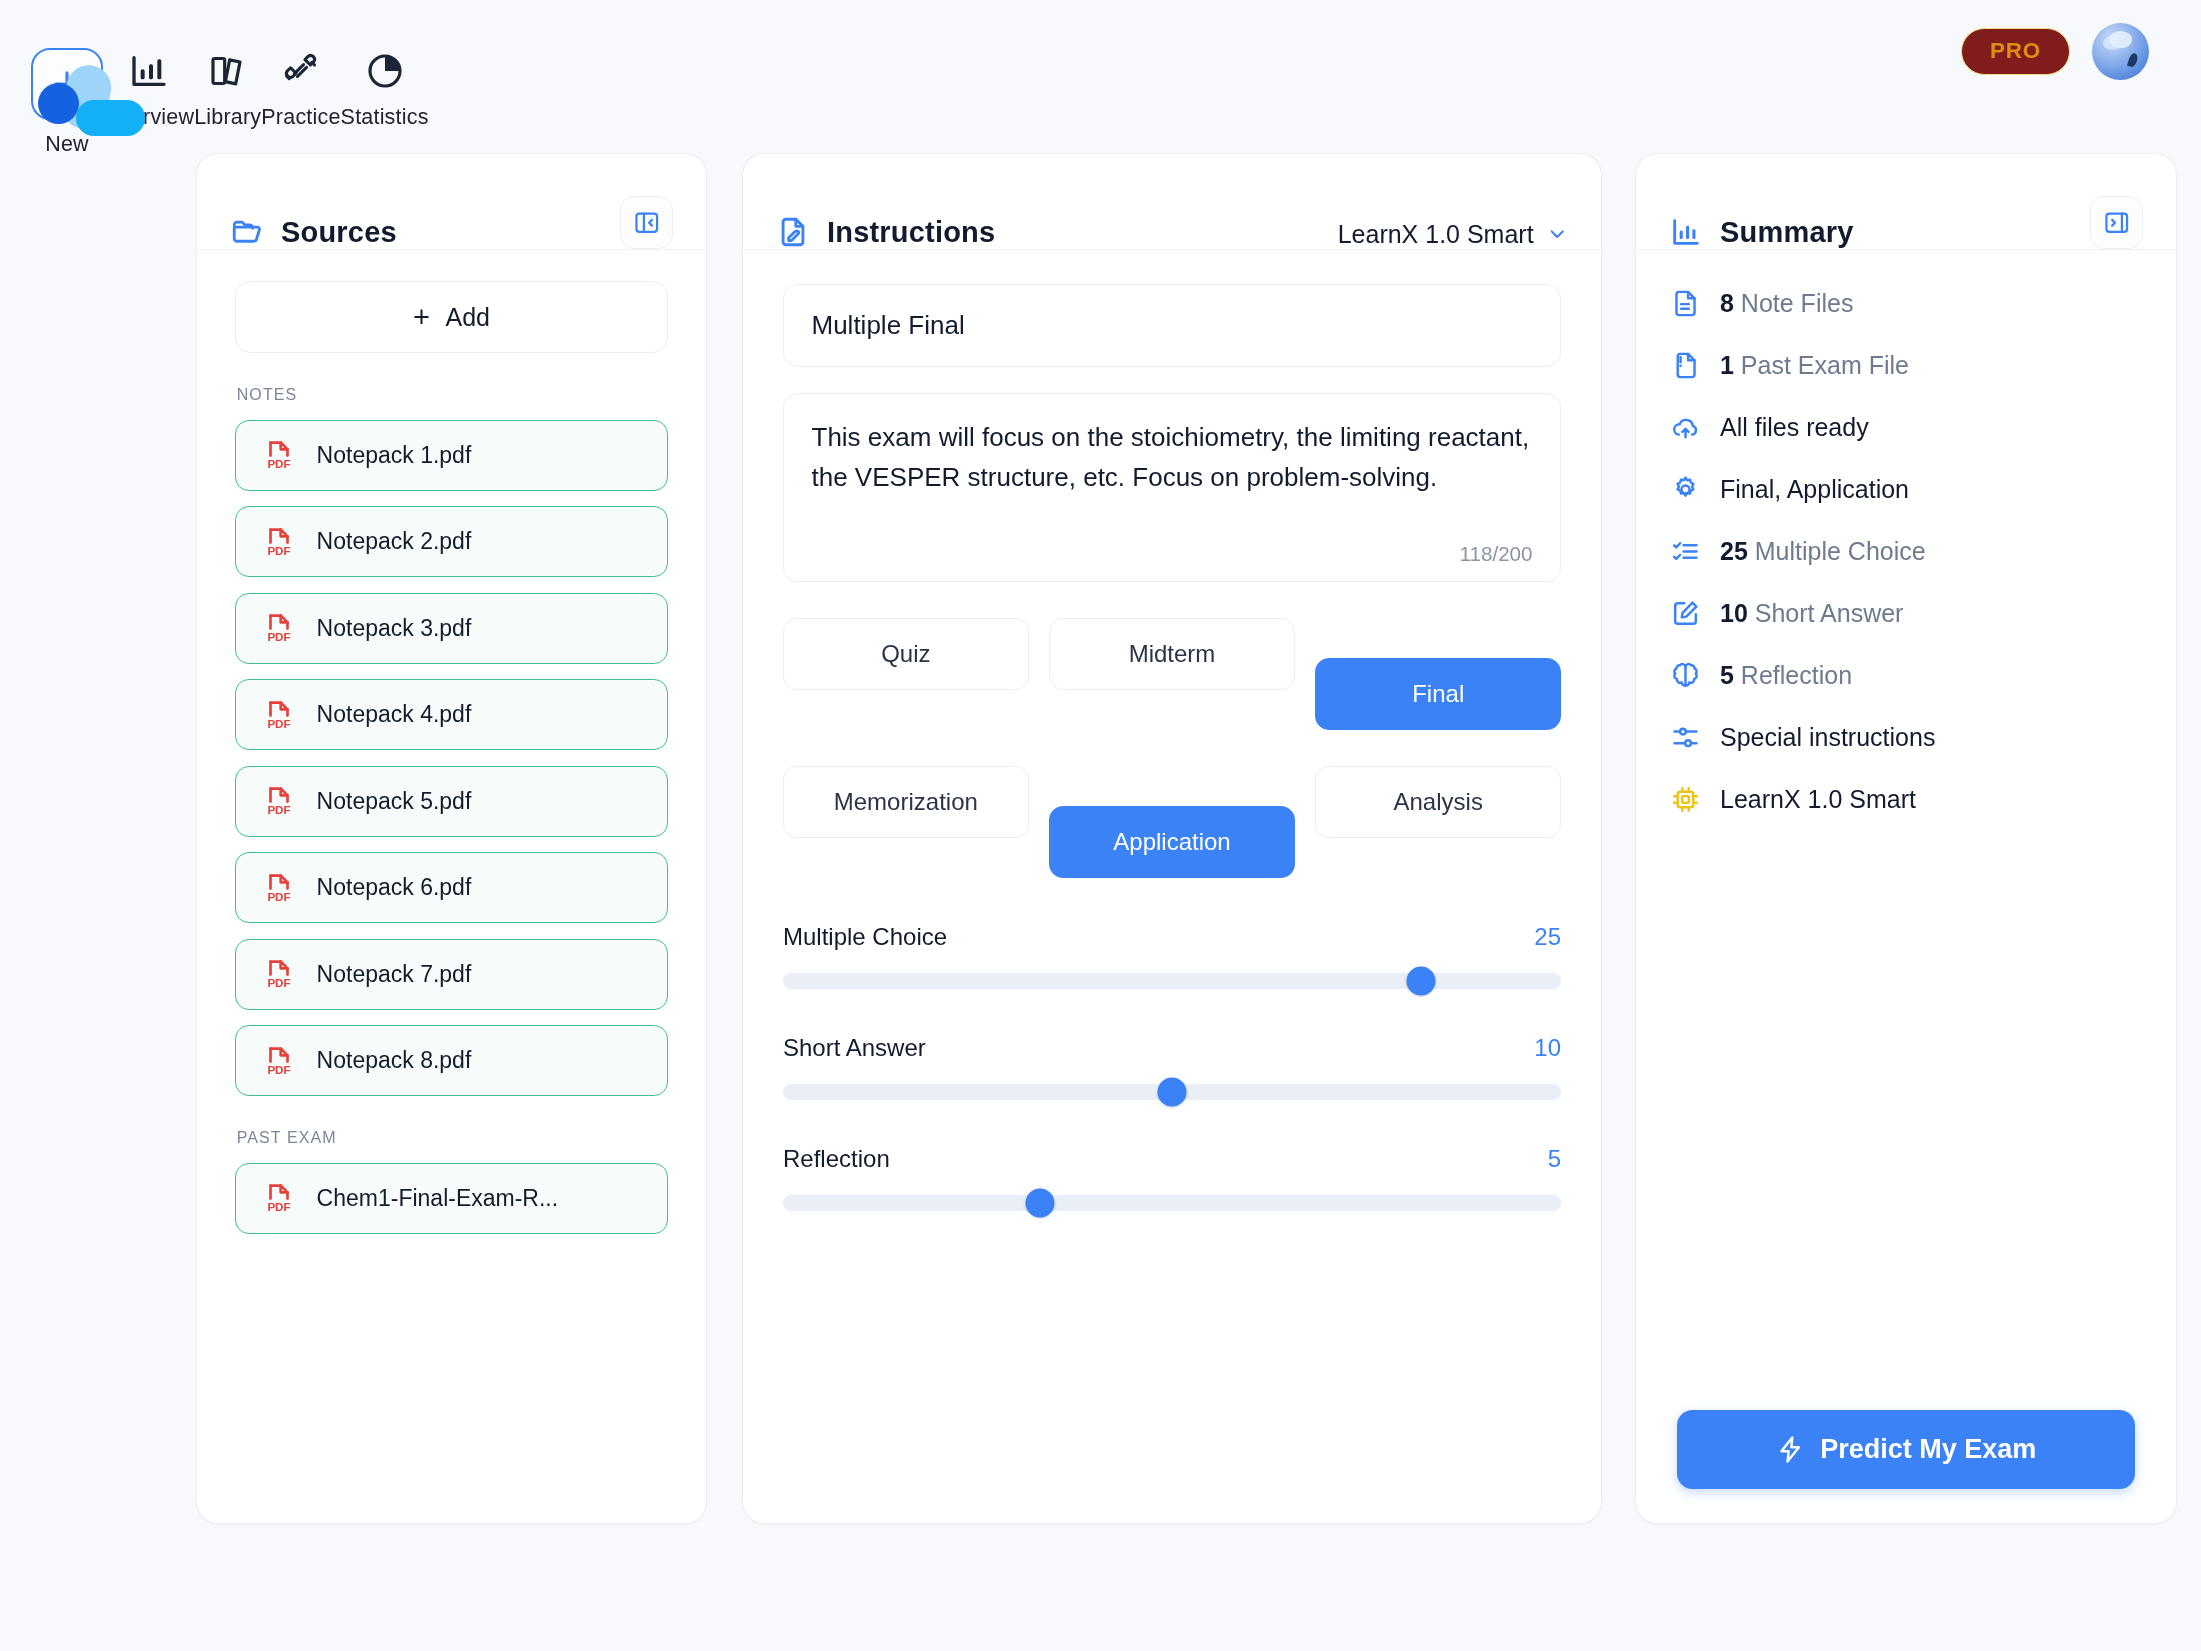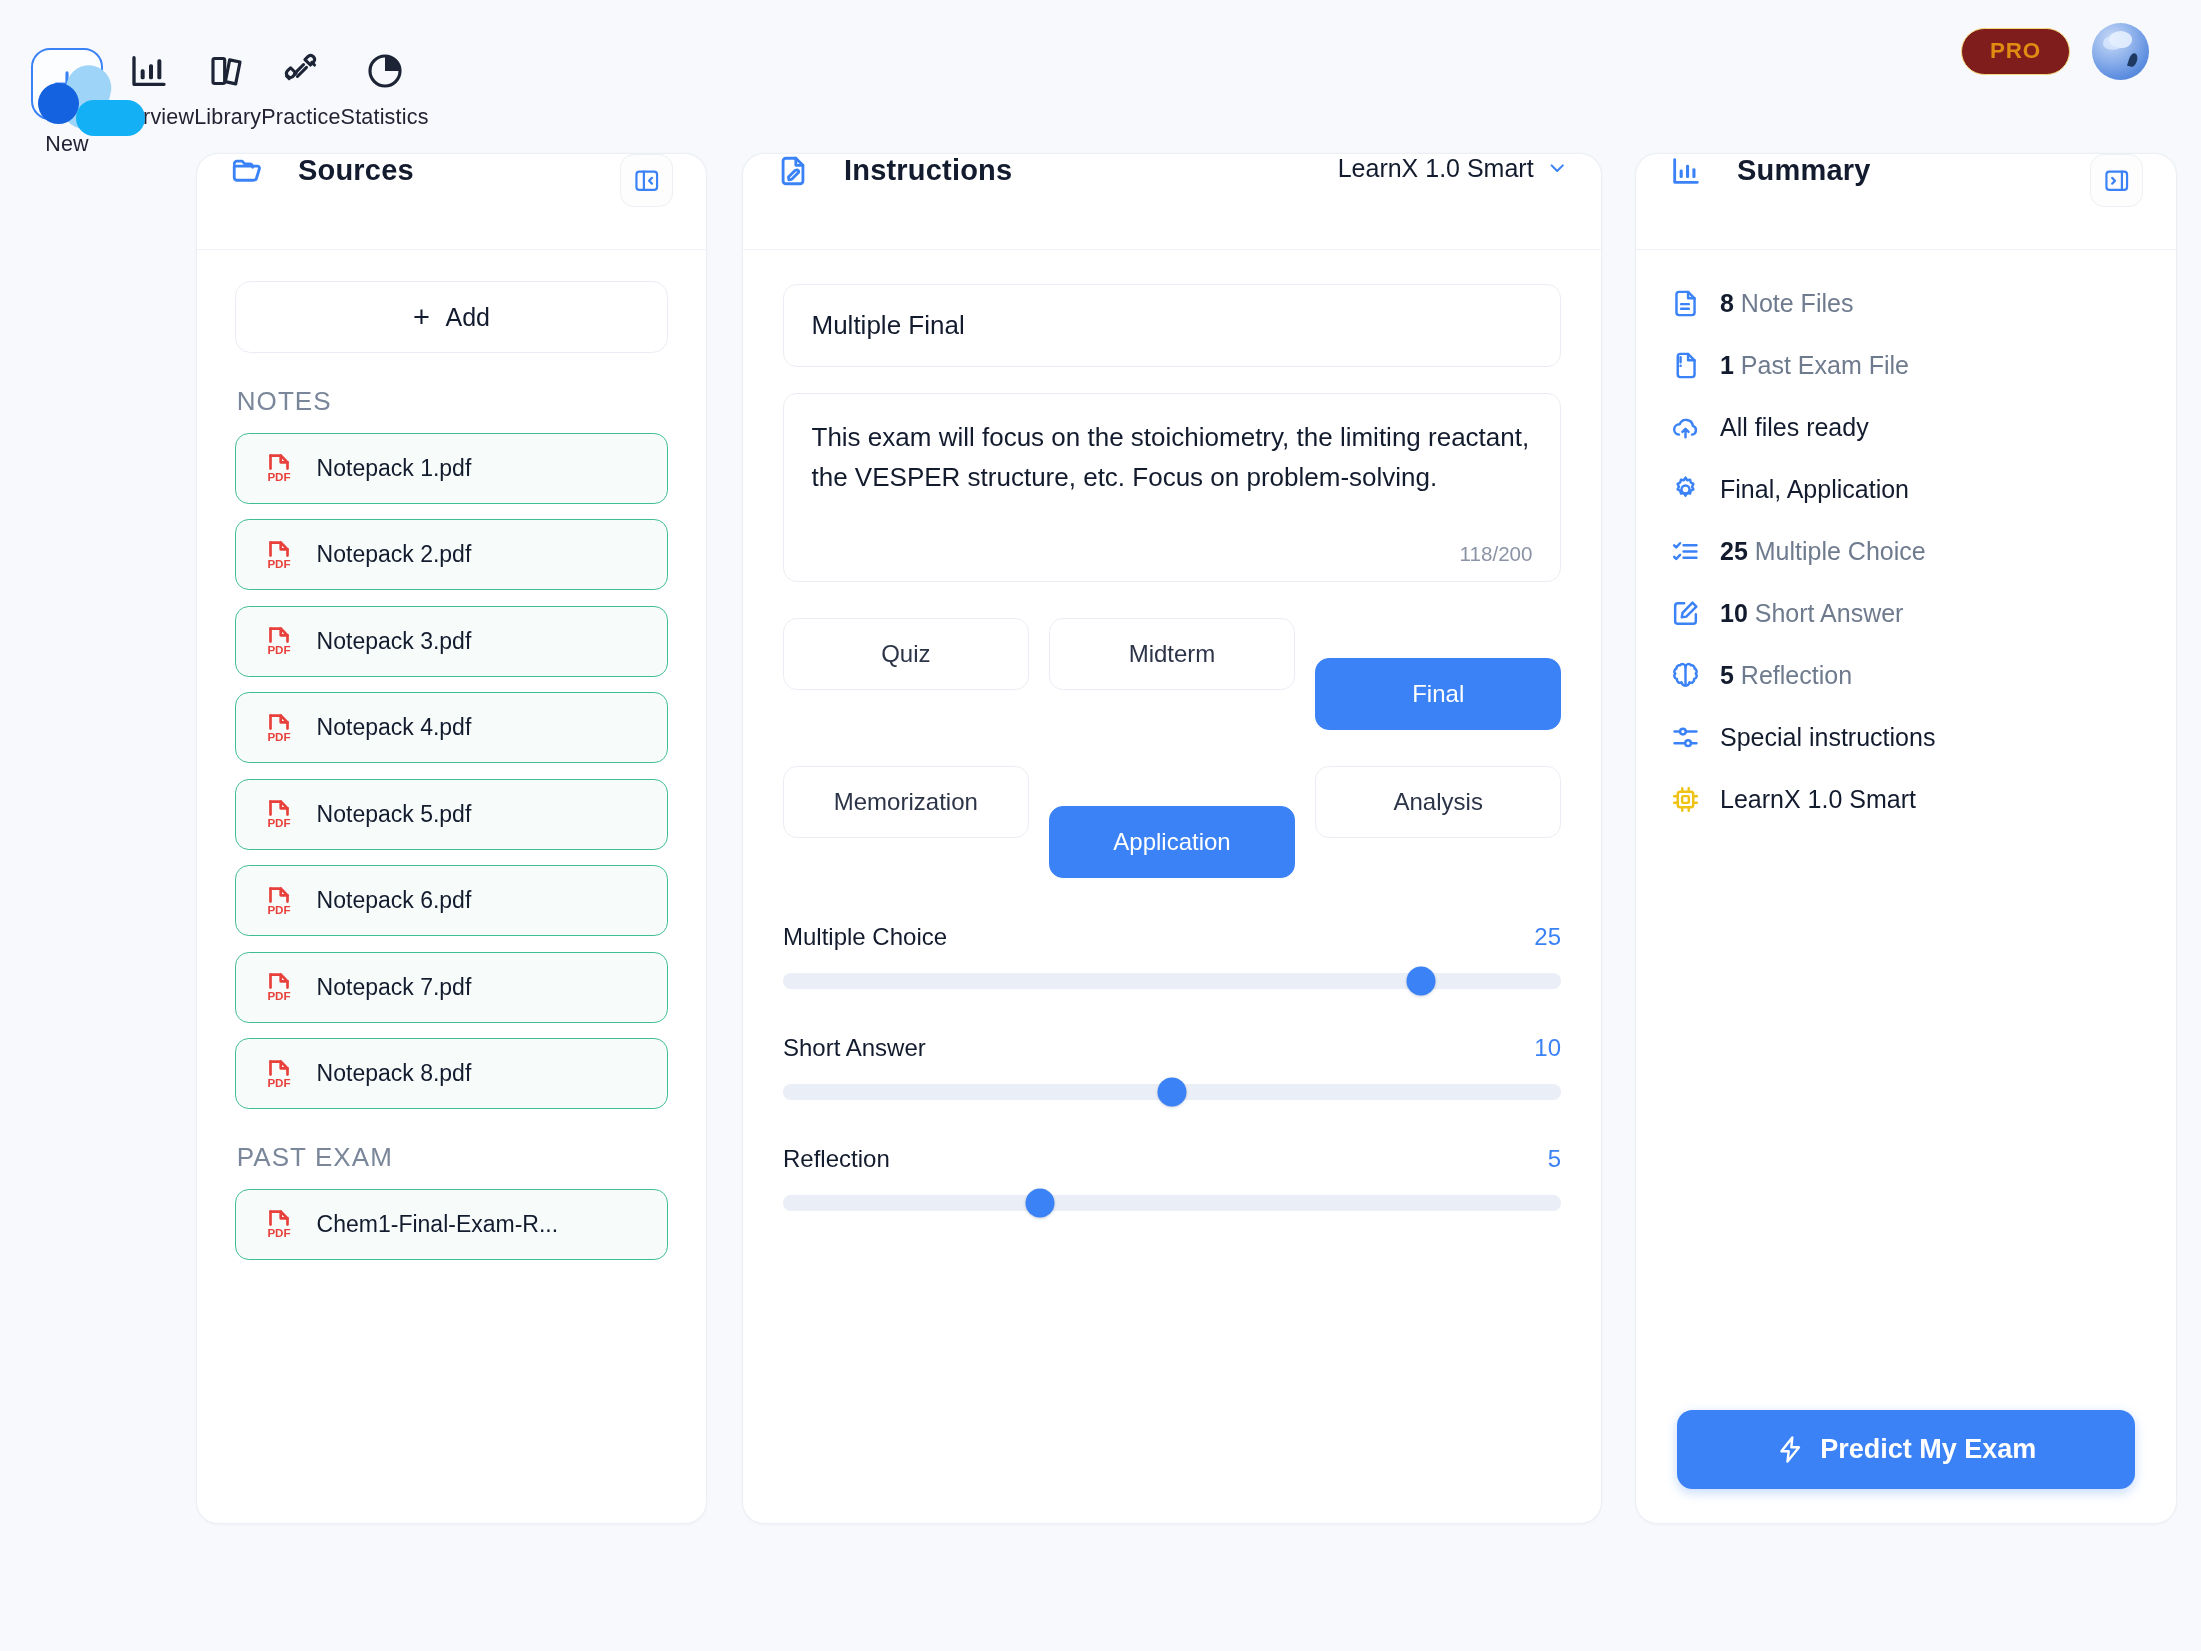--- a/index.html
+++ b/index.html
@@ -77,42 +77,42 @@
 
   
   .panel {
     position: absolute; top: 153px;
     background: #fff; border: 0.9px solid #eceff4;
     border-radius: 22.4px; box-shadow: 0 0.9px 2.6px rgba(20,40,80,.04);
     display: flex; flex-direction: column;
   }
   .panel-head {
     height: 96px; border-bottom: 0.9px solid #eef1f5;
-    display: flex; align-items: flex-start; padding: 0 33px; gap: 34px;
+    display: flex; align-items: flex-end; padding: 0 33px; gap: 17px;
   }
   .panel-title { font-size: 29px; font-weight: 700; color: #131b2e; letter-spacing: 0.2px; }
   .collapse-btn {
     width: 53px; height: 53px; border: 0.9px solid #eceff4;
     border-radius: 13.8px; background: #fdfdfe;
     display: flex; align-items: center; justify-content: center;
     margin-left: auto; cursor: pointer;
   }
 
   
   #panel-sources { left: 196px; width: 511px; height: 1371px; }
   .sources-body { padding: 31px 38px 0; overflow: hidden; }
   .add-btn {
     width: 100%; height: 72px; border: 1.3px solid #e9edf3;
     border-radius: 15.5px; background: #fff; cursor: pointer;
     display: flex; align-items: center; justify-content: center; gap: 15.5px;
     font-size: 25px; color: #131b2e;
   }
   .add-plus { font-size: 29px; font-weight: 300; color: #131b2e; line-height: .9; }
   .group-label {
-    font-size: 26px; color: #7a8699; letter-spacing: 1.1px;
+    font-size: 16px; color: #7a8699; letter-spacing: 1.1px;
     margin: 33px 0 15.5px 1.7px;
   }
   .file-item {
     height: 71px; border: 1.3px solid #3fbf8f; border-radius: 13.8px;
     background: #f7fcfa; display: flex; align-items: center;
     gap: 20.6px; padding: 0 26px; margin-bottom: 15.5px; cursor: pointer;
   }
   .file-name { font-size: 23px; color: #131b2e; white-space: nowrap; }
 
   

